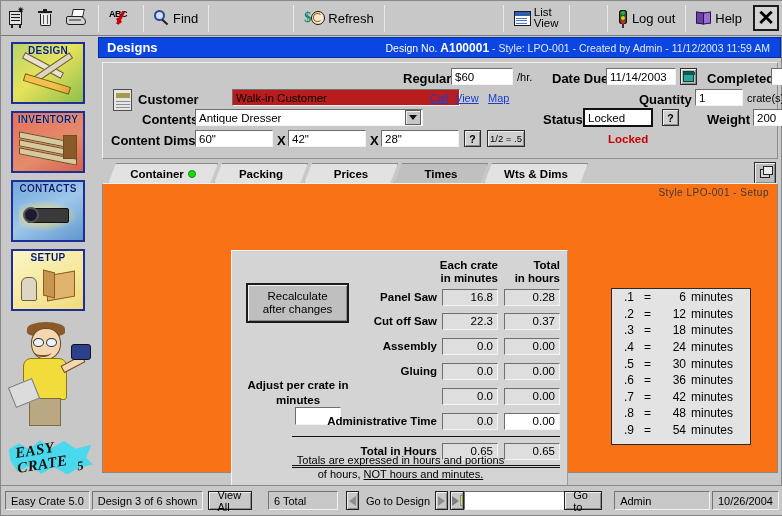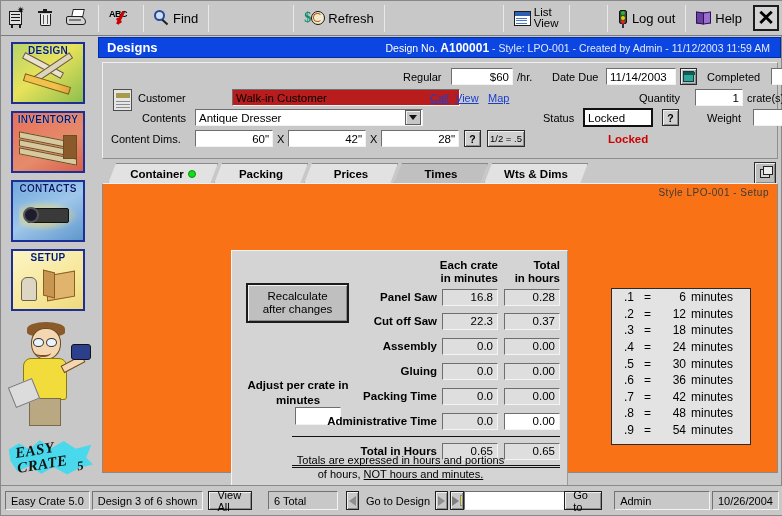--- a/index.html
+++ b/index.html
@@ -241,36 +241,36 @@
 
   
   #hdrpanel {
     position: absolute; left: 4px; top: 25px;
     width: 676px; height: 97px;
     background: #c8c8c8;
     border: 1px solid #8e8e8e;
     border-top-color: #efefef; border-left-color:#efefef;
   }
 
-  .lbl { font-size: 11px; font-weight: normal; color:#000; }
+  .lbl { font-size: 13px; font-weight: bold; color:#000; }
   .lbl-n { font-size: 11px; font-weight: normal; color:#000; }
 
   .inp {
     background:#fff;
     border: 1px solid #9a9a9a;
     border-top-color:#6e6e6e; border-left-color:#6e6e6e;
     border-right-color:#f2f2f2; border-bottom-color:#f2f2f2;
     font-family:"Liberation Sans", sans-serif;
     font-size: 11.5px;
     padding: 1px 3px;
     height: 17px;
     line-height: 14px;
   }
   .inp.gray { background:#b91c1c;margin-left:37px; }
-  .inp.r { text-align: right; }
+  .inp.r { text-align: left; }
 
   .minibtn {
     background:#d0d0d0;
     border:1px solid #2b2b2b;
     box-shadow: inset 1px 1px 0 #f0f0f0, inset -1px -1px 0 #8e8e8e;
     font-size:10.5px; font-weight:bold;
     display:flex; align-items:center; justify-content:center;
     height:17px;
   }
   .calbtn {
@@ -749,21 +749,20 @@
         <span class="cellB" style="top:62px">0.37</span>
 
         <span class="trow-label" style="top:87px">Assembly</span>
         <span class="cellA" style="top:87px">0.0</span>
         <span class="cellB" style="top:87px">0.00</span>
 
         <span class="trow-label" style="top:112px">Gluing</span>
         <span class="cellA" style="top:112px">0.0</span>
         <span class="cellB" style="top:112px">0.00</span>
 
-        <span class="trow-label" style="top:137px">Packing Time</span>
         <span class="cellA" style="top:137px">0.0</span>
         <span class="cellB" style="top:137px">0.00</span>
 
         <span class="trow-label" style="top:162px">Administrative Time</span>
         <span class="cellA" style="top:162px">0.0</span>
         <span class="cellB white" style="top:162px">0.00</span>
 
         <span class="rule" style="top:185px"></span>
 
         <span class="trow-label" style="top:192px">Total in Hours</span>

